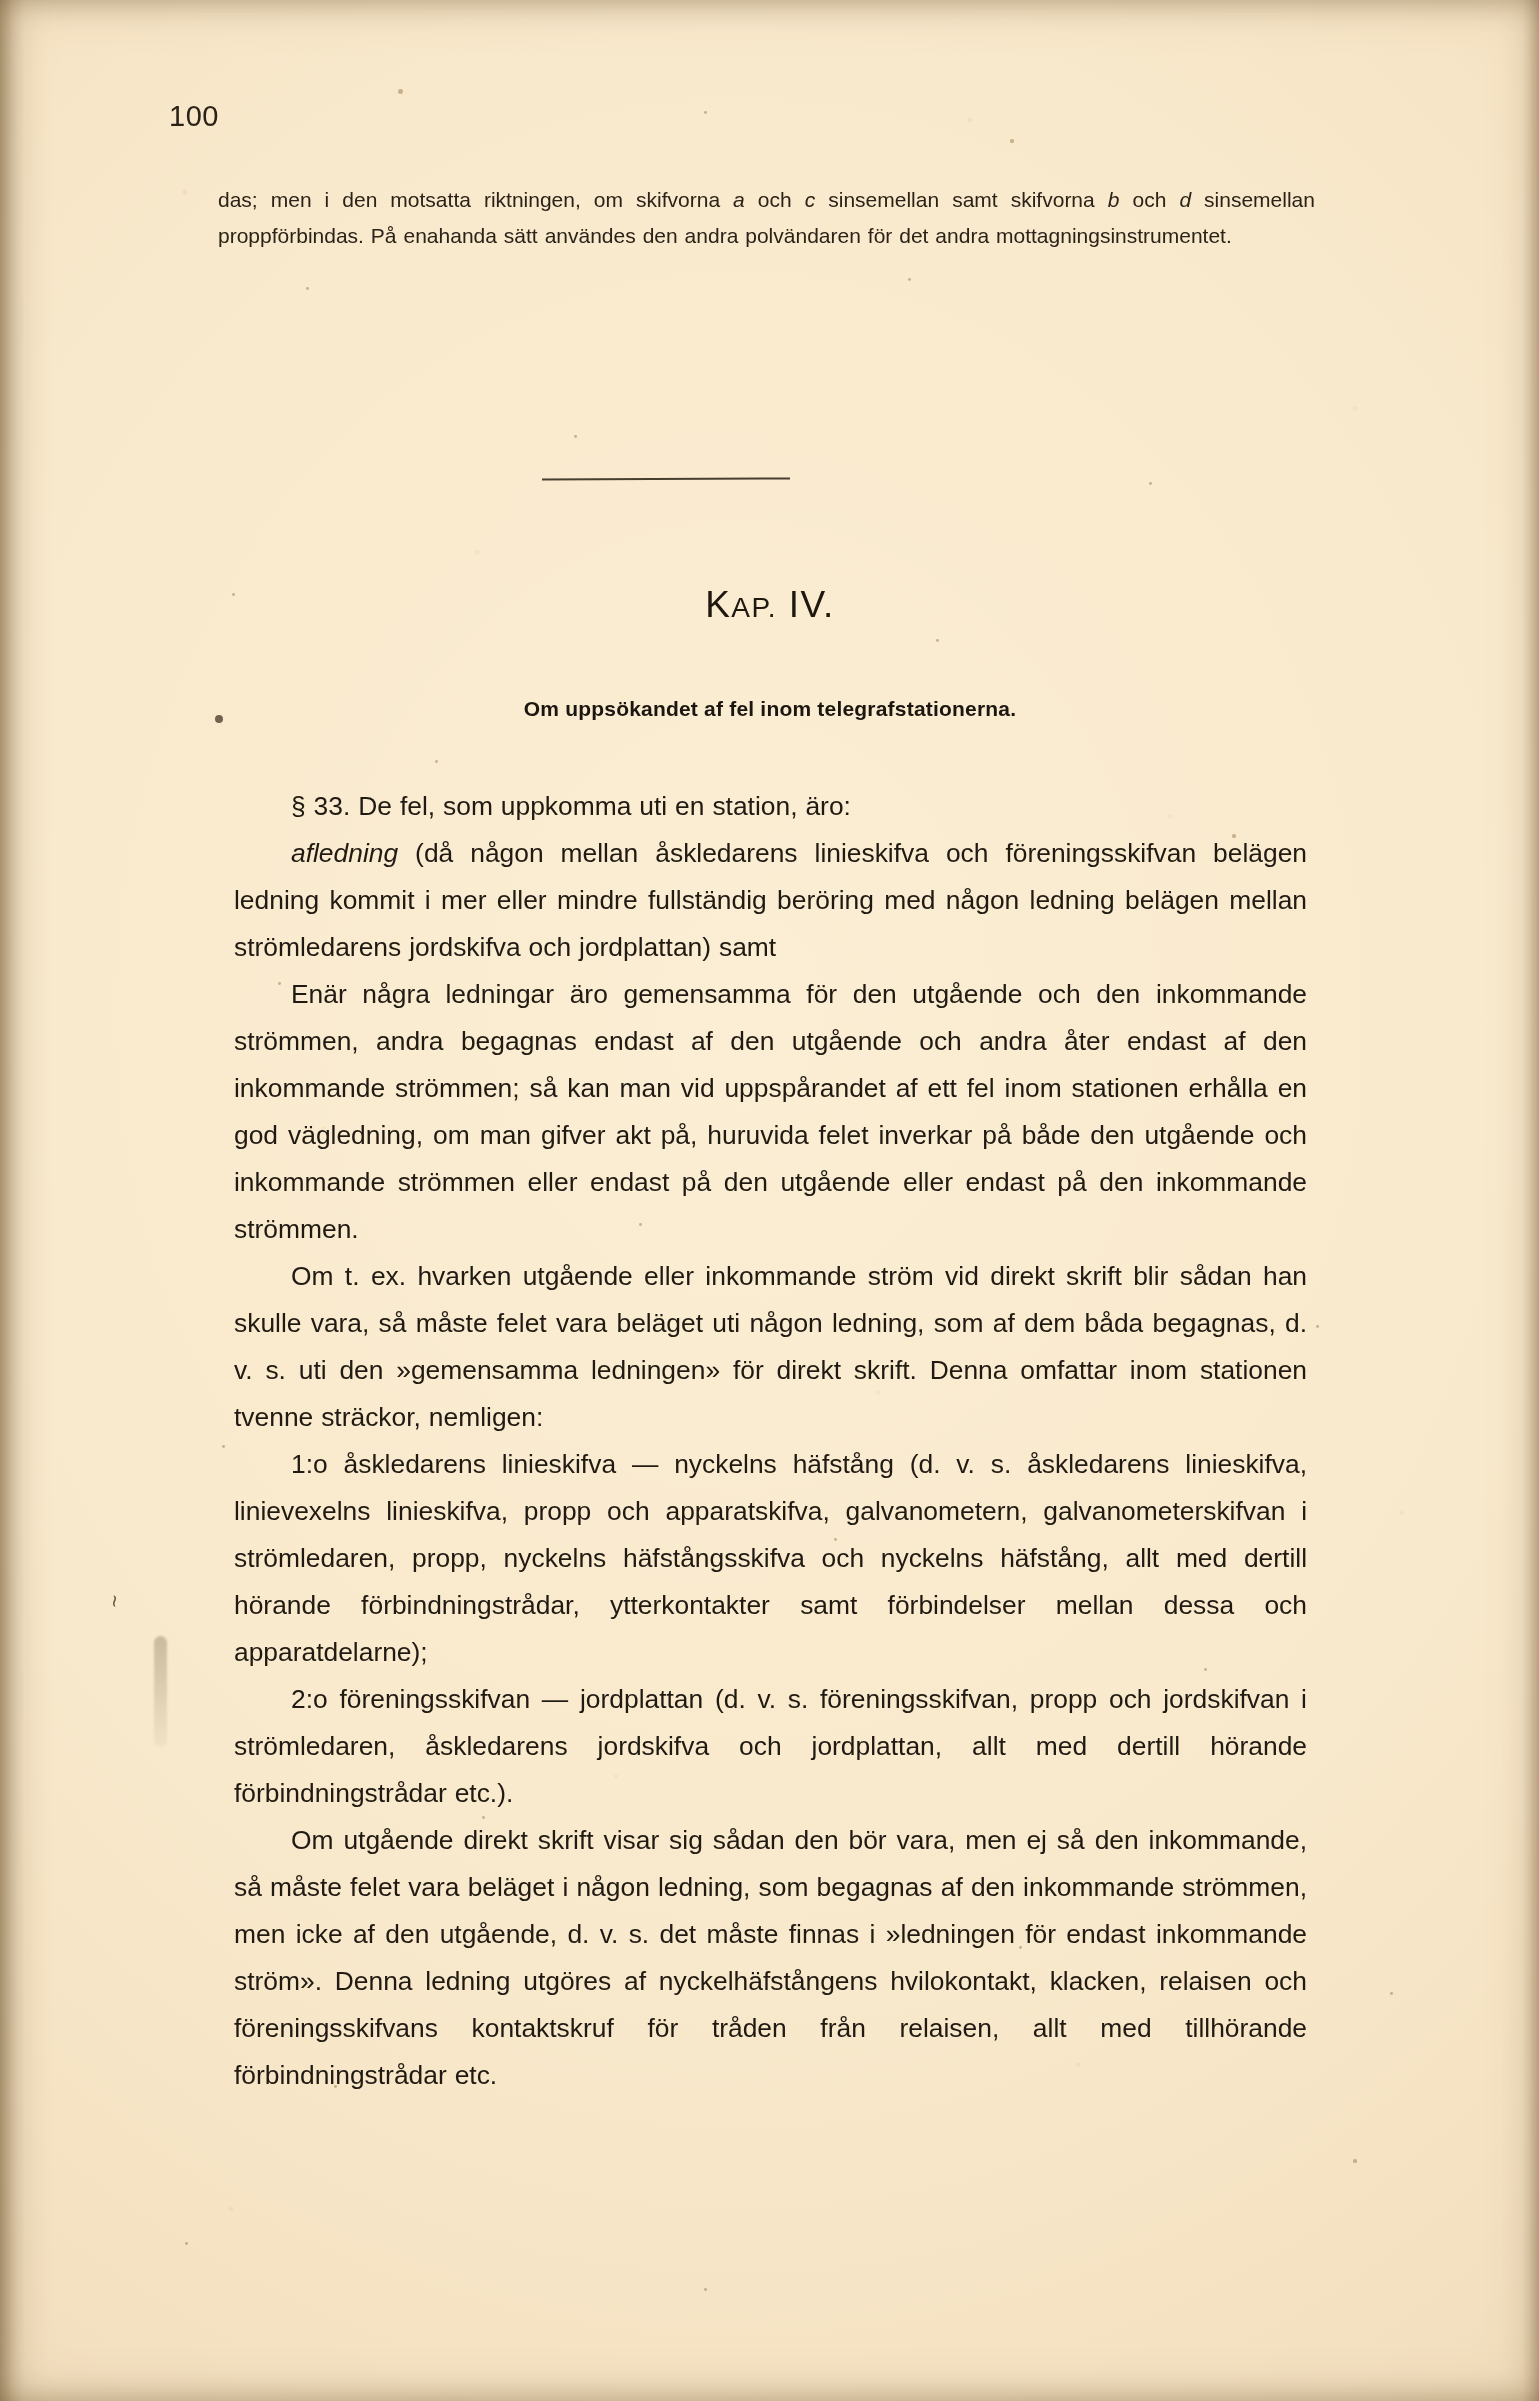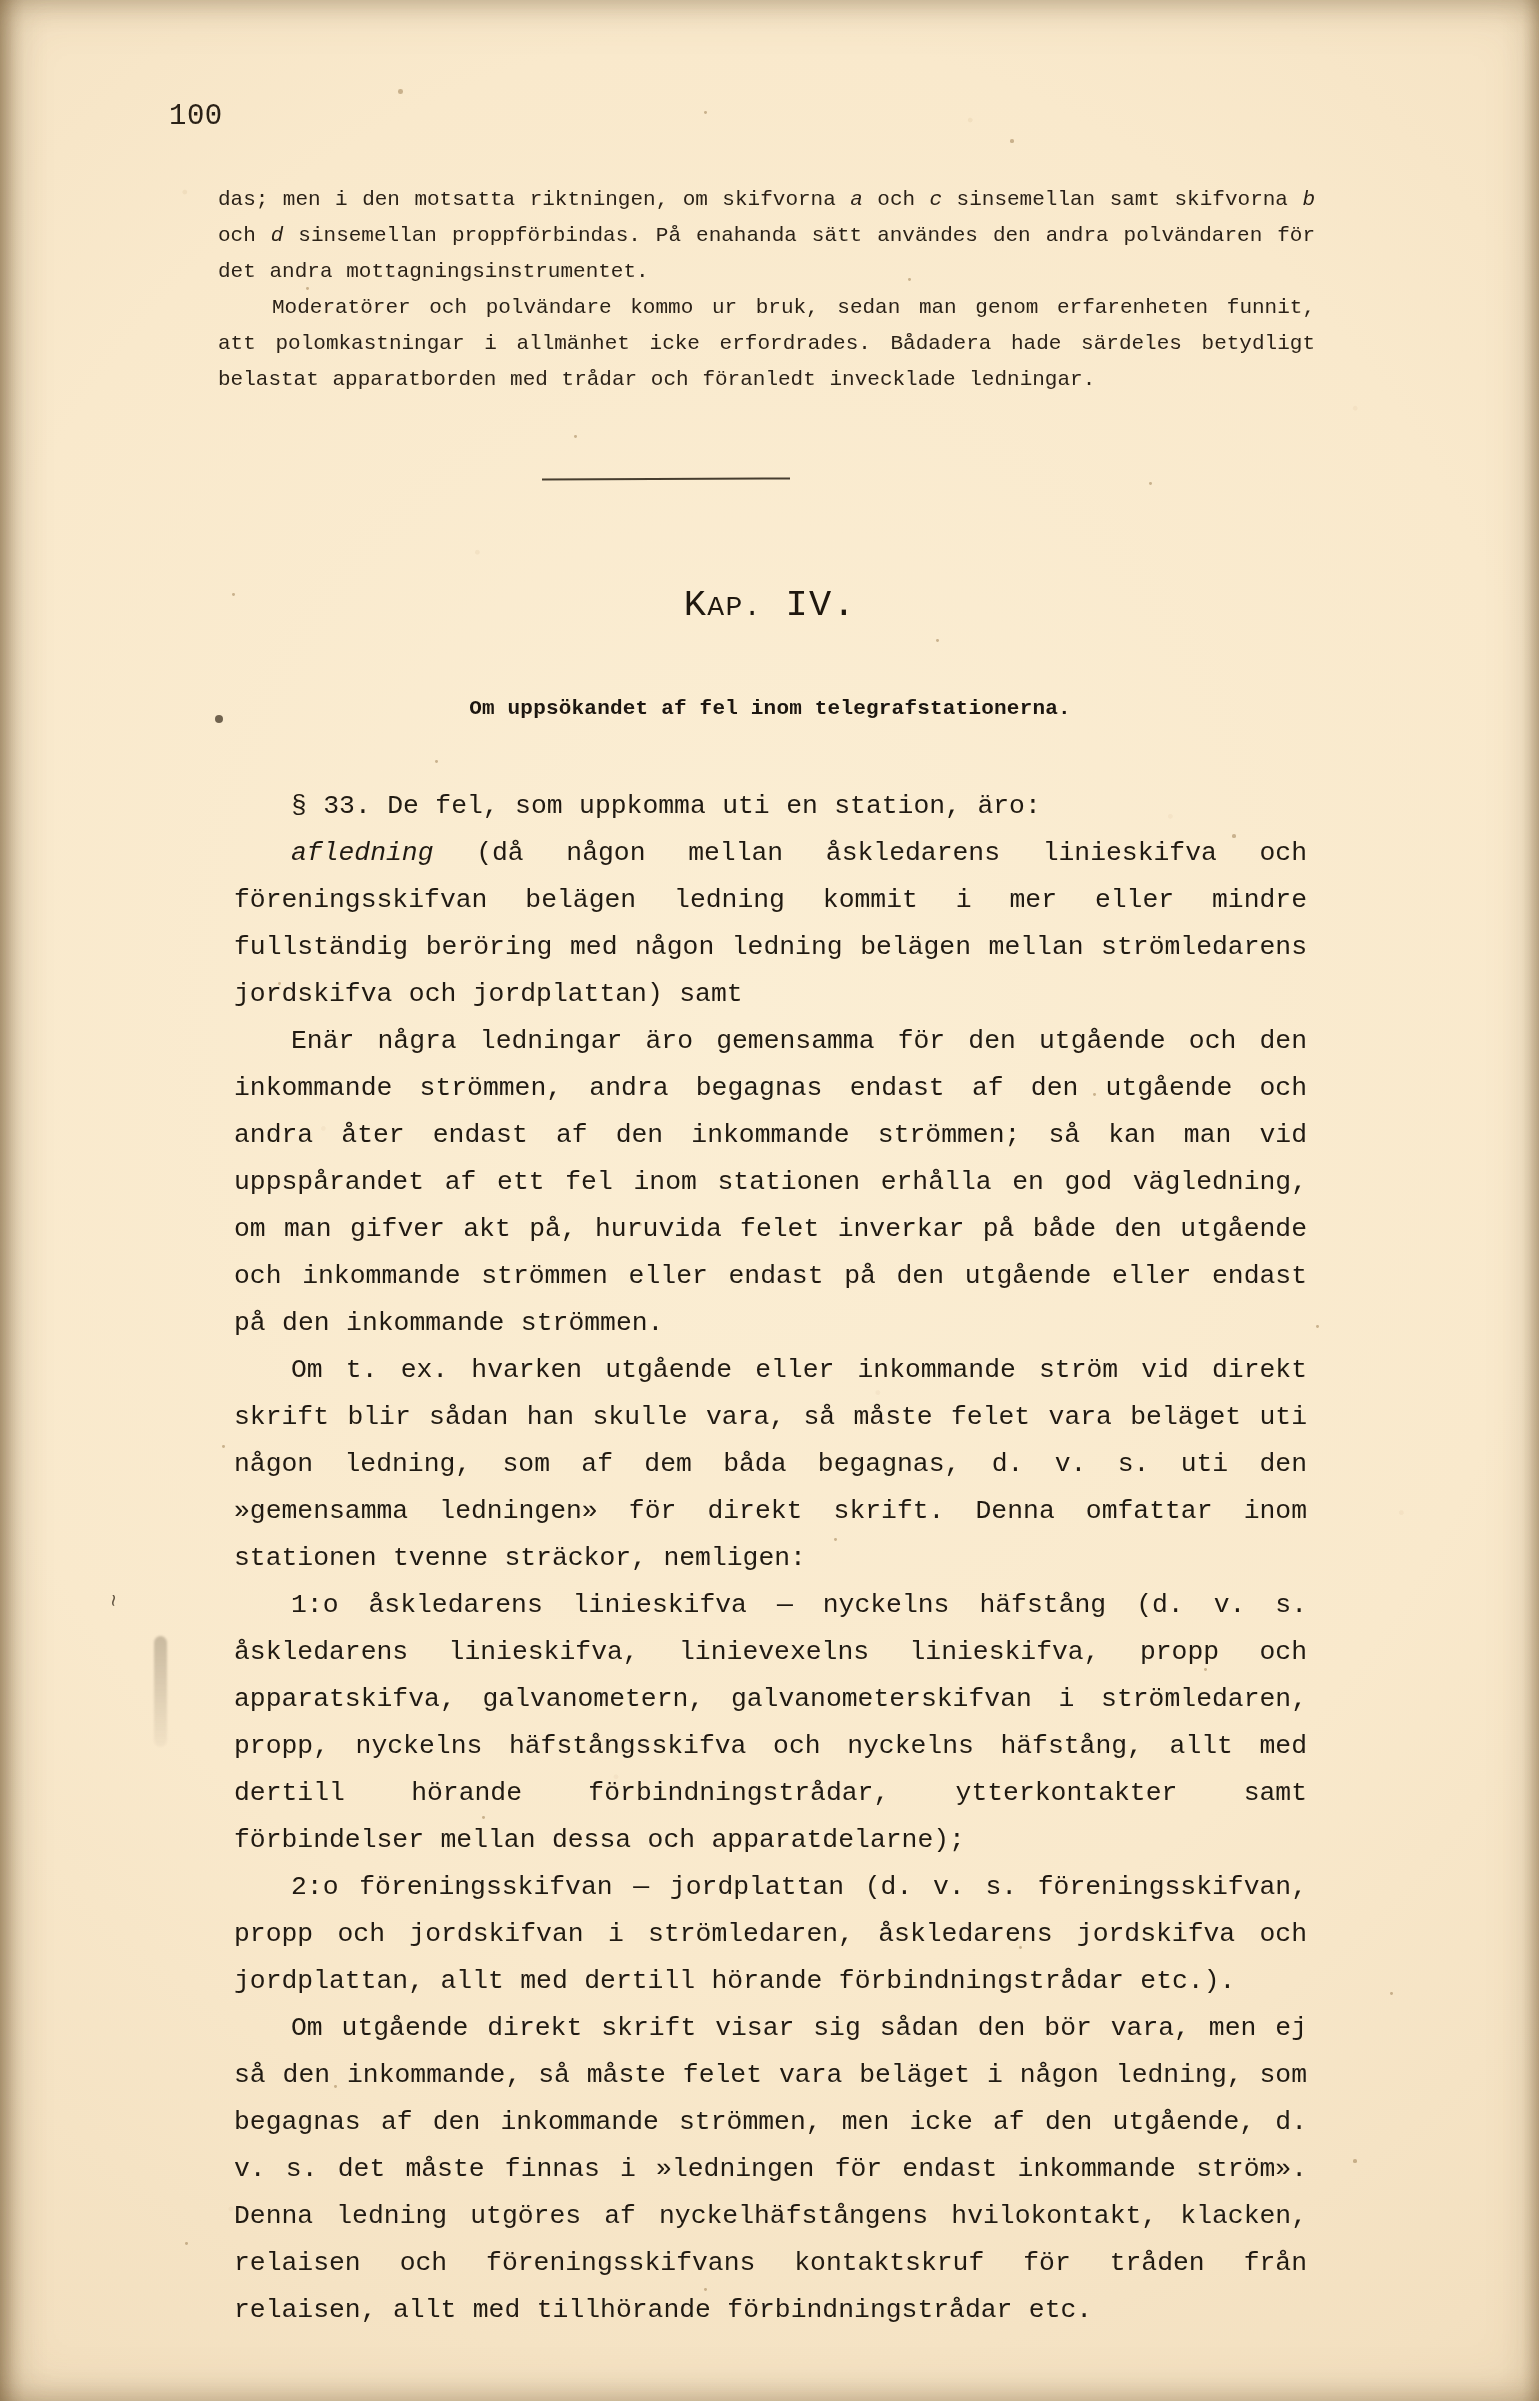--- a/index.html
+++ b/index.html
@@ -8,21 +8,21 @@
     background: #6d6b66;
   }
   .page {
     position: relative;
     width: 1540px;
     height: 2401px;
     margin: 0 auto;
     background:
       radial-gradient(ellipse 120% 90% at 48% 42%, #fbeed4 0%, #f9e9cc 45%, #f3e0c0 72%, #ecd6b2 90%, #e2c9a2 100%);
     overflow: hidden;
-    font-family: Liberation Mono, monospace;
+    font-family: Liberation Sans, sans-serif;
     color: #241c12;
   }
   
   .grain {
     position: absolute;
     inset: 0;
     pointer-events: none;
     background:
       radial-gradient(circle at 12% 8%,  rgba(168,132,80,.10) 0 1.9px, transparent 2.8px),
       radial-gradient(circle at 63% 5%,  rgba(168,132,80,.10) 0 1.9px, transparent 2.8px),
@@ -183,21 +183,20 @@
 <body>
 
 <div class="page">
 
   <div class="content">
 
     <div class="folio">100</div>
 
     <div class="smallblock">
         <p><span>das; men i den motsatta riktningen, om skifvorna </span><i>a</i><span> och </span><i>c</i><span> sinsemellan samt skifvorna </span><i>b</i><span> och </span><i>d</i><span> sinsemellan proppförbindas. På enahanda sätt användes den andra polvändaren för det andra mottagningsinstrumentet.</span></p>
-        <p class="ind"><span>Moderatörer och polvändare kommo ur bruk, sedan man genom erfarenheten funnit, att polomkastningar i allmänhet icke erfordrades. Bådadera hade särdeles betydligt belastat apparatborden med trådar och föranledt invecklade ledningar.</span></p>
       </div>
 
     <div class="rule"></div>
 
     <div class="kap">
       <span>K</span><span class="sc">AP.</span>
       <span>IV.</span>
     </div>
 
     <div class="subtitle">Om uppsökandet af fel inom telegrafstationerna.</div>

